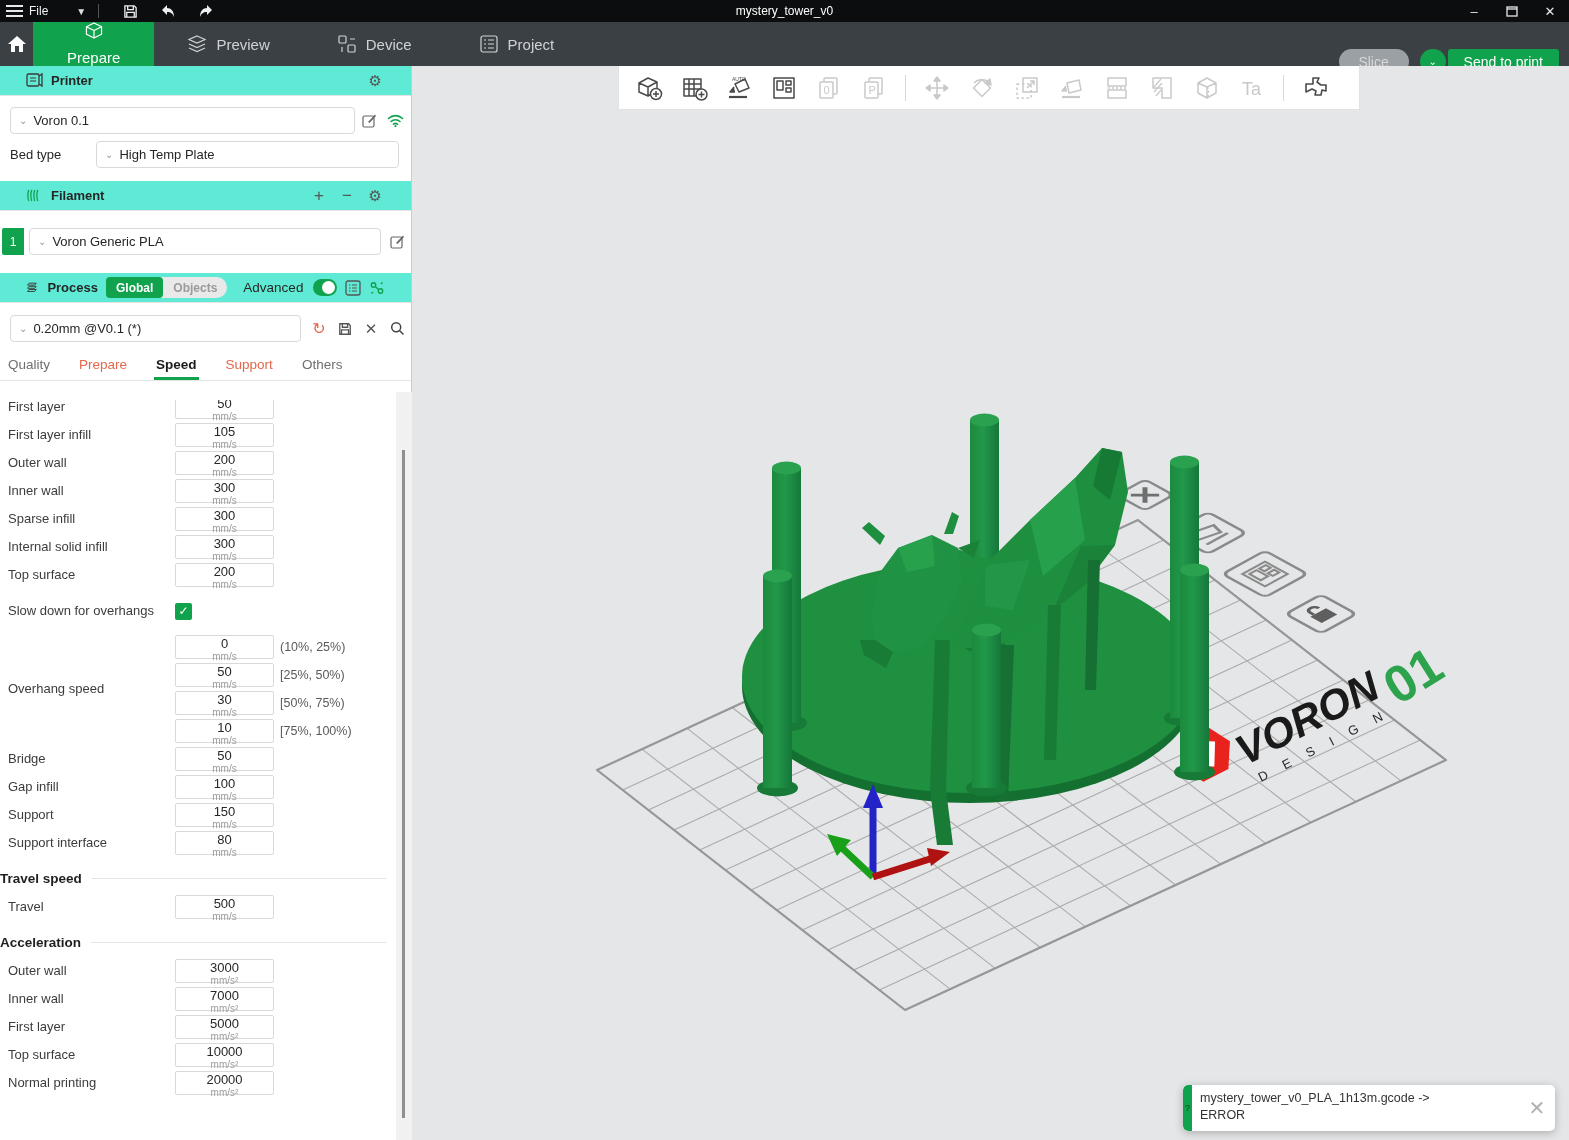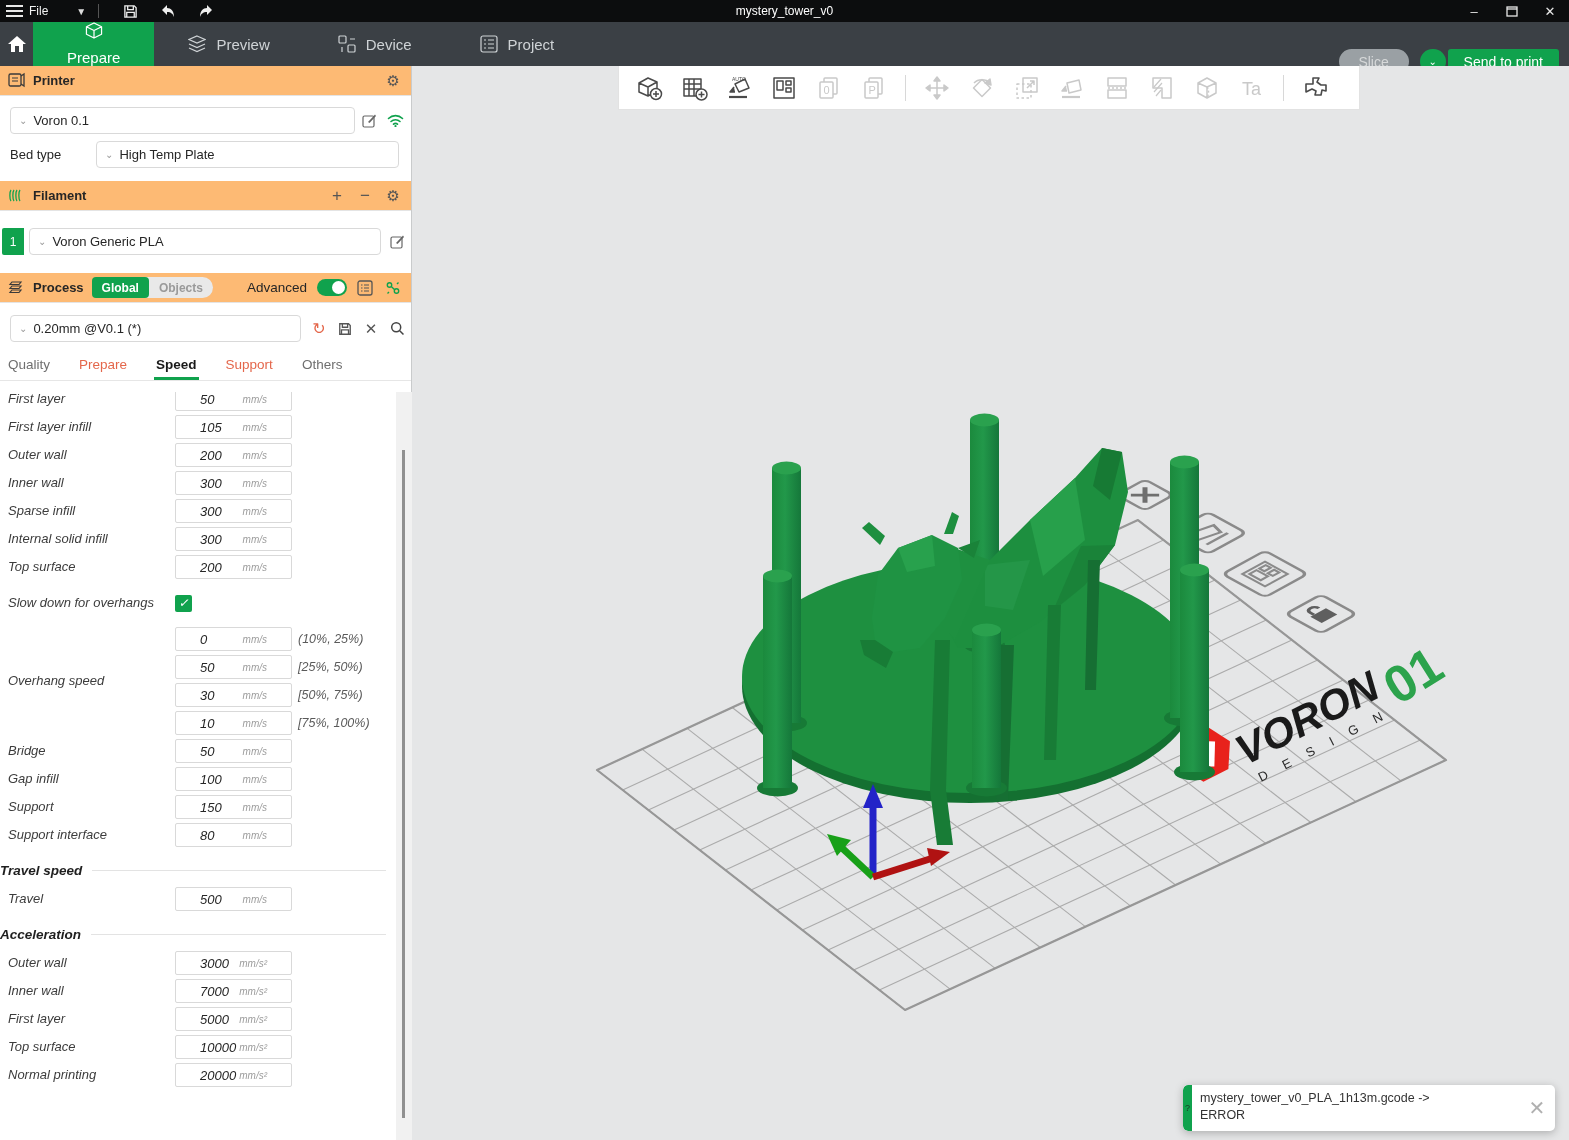--- a/index.html
+++ b/index.html
@@ -33,22 +33,22 @@
     font-size:14px; display:flex; align-items:center; justify-content:center; }
   .send-group { display:flex; align-items:center; gap:2px; }
   .send-chev { width:26px; height:25px; border-radius:13px; background:var(--accent); color:#fff;
     display:flex; align-items:center; justify-content:center; font-size:10px; }
   .send-btn { height:25px; border-radius:3px; background:var(--accent); color:#fff; font-size:14px;
     display:flex; align-items:center; justify-content:center; padding:0 16px; }
 
   
   #panel { position:absolute; left:0; top:66px; width:412px; height:1074px; background:#fff;
     border-right:1px solid #c9cbcc; font-size:13px; color:#3a3a3a; }
-  .sect-head { height:30px; background:#fdba74; border-bottom:1px solid #e4e4e4; display:flex;
-    align-items:center; padding:0 8px; gap:8px; }
+  .sect-head { height:30px; background:#5eead4; border-bottom:1px solid #e4e4e4; display:flex;
+    align-items:center; padding:0 26px; gap:8px; }
   .sect-title { font-weight:bold; font-size:13px; color:#262626; flex:0 0 auto; }
   .flex1 { flex:1; }
   .ghost-btn { width:20px; height:20px; display:flex; align-items:center; justify-content:center;
     color:#555; font-size:15px; }
   .select { height:27px; border:1px solid #d9d9d9; border-radius:4px; background:#fff; display:flex;
     align-items:center; padding:0 8px; gap:6px; font-size:13px; color:#262626; }
   .select .chev { color:#9a9a9a; font-size:10px; }
   .prow { display:flex; align-items:center; padding:0 10px; }
   .badge1 { width:22px; height:27px; background:var(--accent); color:#fff; display:flex; align-items:center;
     justify-content:center; font-size:12px; border-radius:2px 0 0 2px; }
@@ -60,22 +60,22 @@
   .ptabs { display:flex; align-items:flex-end; height:30px; padding:0 8px; gap:0; border-bottom:1px solid #e6e6e6; }
   .ptab { padding:4px 0 8px; margin-right:29px; font-size:13.5px; color:#6f6f6f; position:relative; }
   .ptab.modified { color:var(--modified); }
   .ptab.active { color:#1a1a1a; font-weight:bold; }
   .ptab.active::after { content:""; position:absolute; left:-2px; right:-2px; bottom:0; height:3px; background:var(--accent); }
 
   
   #settings { position:absolute; left:0; top:326px; width:396px; bottom:0; overflow:hidden; }
   .s-row { display:flex; align-items:center; height:28px; padding-left:8px; }
   .s-label { width:167px; font-size:13px; color:#3c3c3c; line-height:1.25; }
-  .inbox { width:117px; height:24px; border:1px solid #d9d9d9; border-radius:2px; background:#fff;
-    display:flex; align-items:center; padding:0 24px; }
+  .inbox { width:99px; height:24px; border:1px solid #d9d9d9; border-radius:2px; background:#fff;
+    display:flex; align-items:center; padding:0 6px;flex-direction:column; }
   .inbox .val { flex:1; font-size:13px; color:#262626; }
   .inbox .unit { font-size:10px; color:#9c9c9c; }
   .note { font-size:12.5px; color:#5a5a5a; margin-left:6px; white-space:nowrap; }
   .s-group { display:flex; align-items:center; height:30px; margin-top:6px; }
   .s-group .g-label { font-weight:bold; font-size:13.5px; color:#1f1f1f; white-space:nowrap; }
   .s-group .g-line { flex:1; height:1px; background:#e3e3e3; margin:0 10px 0 10px; }
   .cbox { width:17px; height:17px; background:var(--accent); border-radius:2px; color:#fff; font-size:12px;
     display:flex; align-items:center; justify-content:center; }
   .multi { display:flex; padding-left:8px; margin:2px 0; }
   .multi .s-label { align-self:center; }
@@ -311,21 +311,21 @@
     </div>
 
     <div class="ptabs" style="margin-top:9px;" id="process-tabs">
         <div class="ptab">Quality</div>
         <div class="ptab modified">Prepare</div>
         <div class="ptab active">Speed</div>
         <div class="ptab modified">Support</div>
         <div class="ptab">Others</div>
       </div>
 
-    <div id="settings" style="margin-top: 0px; font-style: italic;">
+    <div id="settings" style="margin-top: 8px;">
         <div class="s-row" style="margin-top: -7px;">
           <span class="s-label">First layer</span>
           <div class="inbox">
             <span class="val">50</span>
             <span class="unit">mm/s</span>
           </div>
         </div>
         <div class="s-row">
           <span class="s-label">First layer infill</span>
           <div class="inbox">

